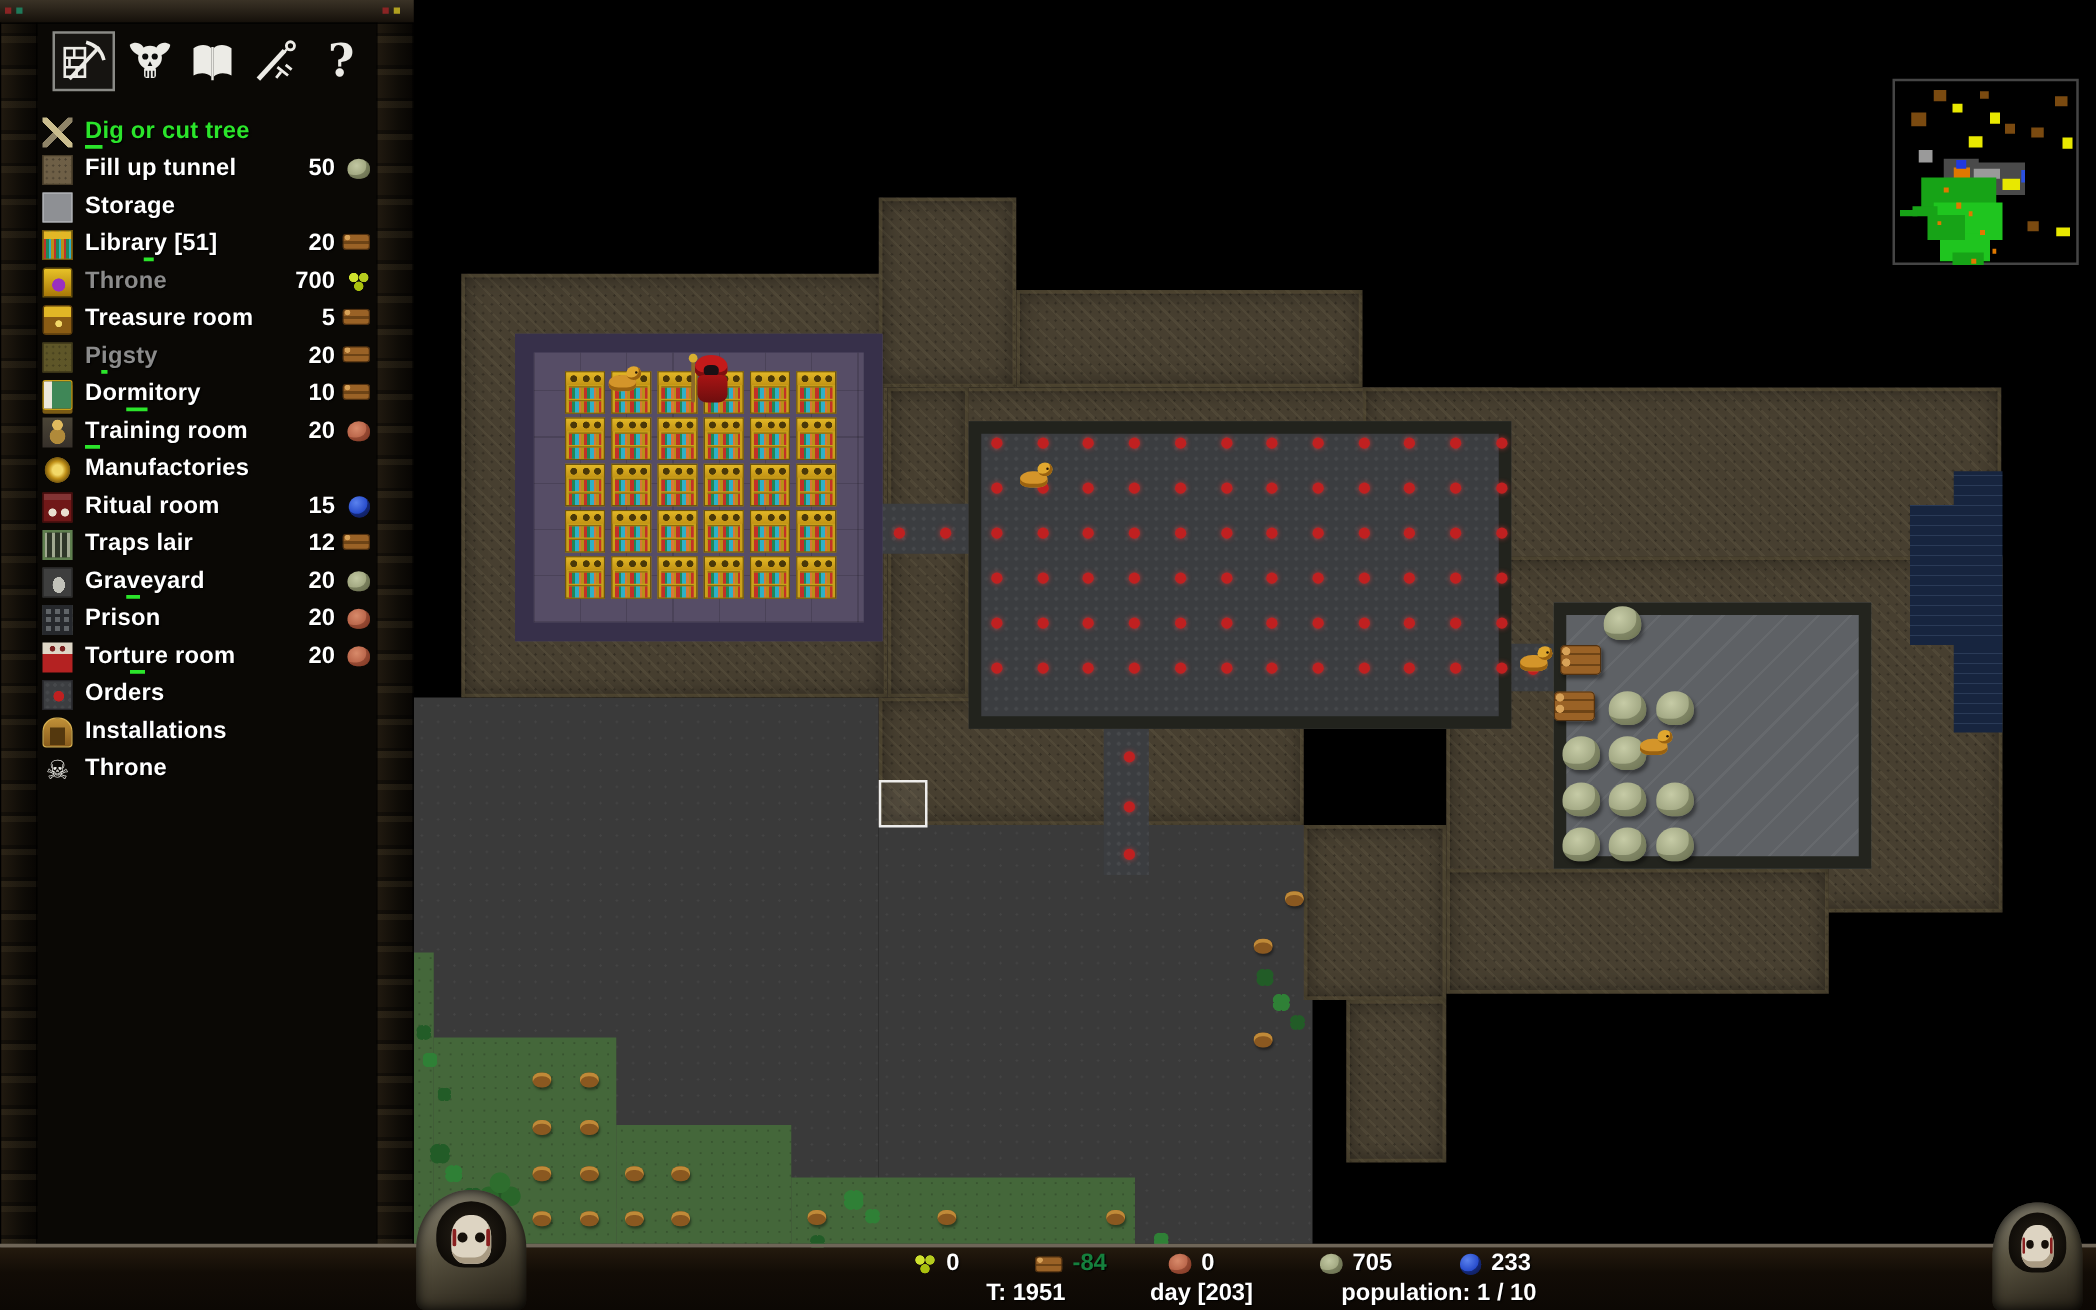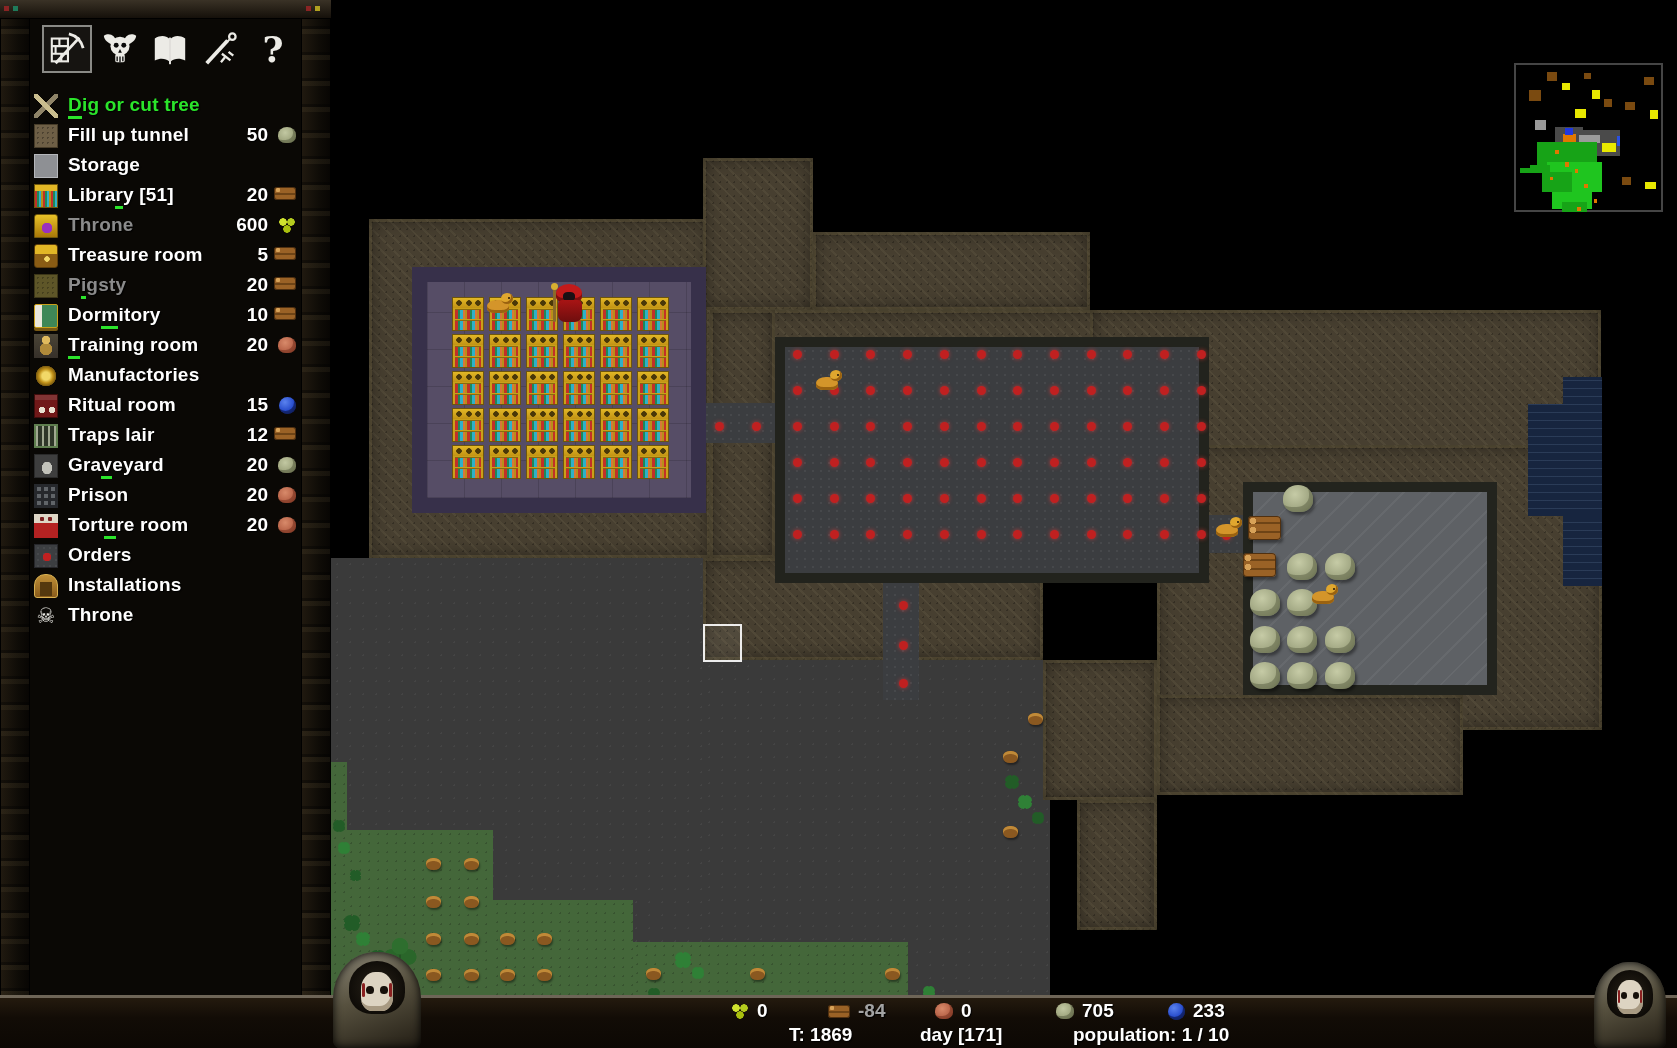--- a/index.html
+++ b/index.html
@@ -92,21 +92,21 @@
   .reaper .mkL,.reaper .mkR{position:absolute;top:28%;width:10%;height:38%;background:#8a2020;border-radius:2px}
   .reaper .mkL{left:2%}.reaper .mkR{right:2%}
   
   #bottombar{position:absolute;left:0;top:995px;width:1677px;height:53px;z-index:6;box-sizing:border-box;
         background:linear-gradient(#241a0e,#120c06 40%,#0c0804);border-top:3px solid #6e6557}
   #sideledge{position:absolute;left:0;top:1028px;width:302px;height:20px;z-index:7;
         background:linear-gradient(#6e6450,#49412f);box-shadow:inset 0 2px 0 #8a8068}
   .bbt{position:absolute;font-size:19px;text-shadow:1px 1px 1px #000;z-index:7;white-space:nowrap}
   .rgroup{position:absolute;top:1001px;height:20px;display:flex;align-items:center;gap:8px;z-index:7;
         font-size:19px;text-shadow:1px 1px 1px #000}
-  .rgroup .val.neg{color:#a3a3a3}
+  .rgroup .val.neg{color:#15803d}
   .res{display:inline-block;width:18px;height:16px}
   .r-stone{background:radial-gradient(circle at 40% 35%,#c2c8a2,#979d76 70%,#737a58);
         border-radius:50% 50% 42% 42%;box-shadow:inset -3px -3px 0 rgba(60,65,40,.4)}
   .r-wood{height:13px;width:22px;border-radius:3px;
         background-image:radial-gradient(circle at 4px 3px,#d8a258 2px,transparent 2.5px),
         repeating-linear-gradient(0deg,#9a6226 0 5px,#6e4416 5px 7px);box-shadow:inset 0 0 0 1px #503010}
   .r-mana{background:radial-gradient(circle at 5px 5px,#cfe22e 3.5px,transparent 4px),
         radial-gradient(circle at 13px 5px,#b5cc1e 3.5px,transparent 4px),
         radial-gradient(circle at 9px 12px,#aac00e 3.5px,transparent 4px)}
   .r-iron{background:radial-gradient(circle at 40% 35%,#d88a6a,#b05a40 70%,#84402c);
@@ -586,22 +586,22 @@
       </div>
       <div class="rgroup" style="left: 1056px;">
         <span class="res r-stone"></span>
         <span class="val">705</span>
       </div>
       <div class="rgroup" style="left: 1168px;">
         <span class="res r-gem"></span>
         <span class="val">233</span>
       </div>
     </div>
-  <span class="bbt" style="left:789px;top:1024px">T: 1869</span>
-  <span class="bbt" style="left:920px;top:1024px">day [171]</span>
+  <span class="bbt" style="left:789px;top:1024px">T: 1951</span>
+  <span class="bbt" style="left:920px;top:1024px">day [203]</span>
   <span class="bbt" style="left:1073px;top:1024px">population: 1 / 10</span>
 
   <div id="sidebar">
     <div class="frame-v" id="frameL"></div>
     <div class="frame-v" id="frameR"></div>
     <div id="frameTop"></div>
     <div class="gem" style="left:4px;top:6px;background:#8a2424"></div>
     <div class="gem" style="left:13px;top:6px;background:#1f7a5a"></div>
     <div class="gem" style="left:306px;top:6px;background:#8a2424"></div>
     <div class="gem" style="left:315px;top:6px;background:#b0a020"></div>
@@ -672,21 +672,21 @@
         </div>
         <div class="mrow " style="top: 181px;">
           <div class="mi mi-library"></div>
           <span class="lbl">Libra<span class="hk">r</span>y [51]</span>
           <span class="num">20</span>
           <span class="res r-wood"></span>
         </div>
         <div class="mrow disabled" style="top: 211px;">
           <div class="mi mi-throne"></div>
           <span class="lbl">Throne</span>
-          <span class="num">600</span>
+          <span class="num">700</span>
           <span class="res r-mana"></span>
         </div>
         <div class="mrow " style="top: 241px;">
           <div class="mi mi-treasure"></div>
           <span class="lbl">Treasure room</span>
           <span class="num">5</span>
           <span class="res r-wood"></span>
         </div>
         <div class="mrow disabled" style="top: 271px;">
           <div class="mi mi-pigsty"></div>

